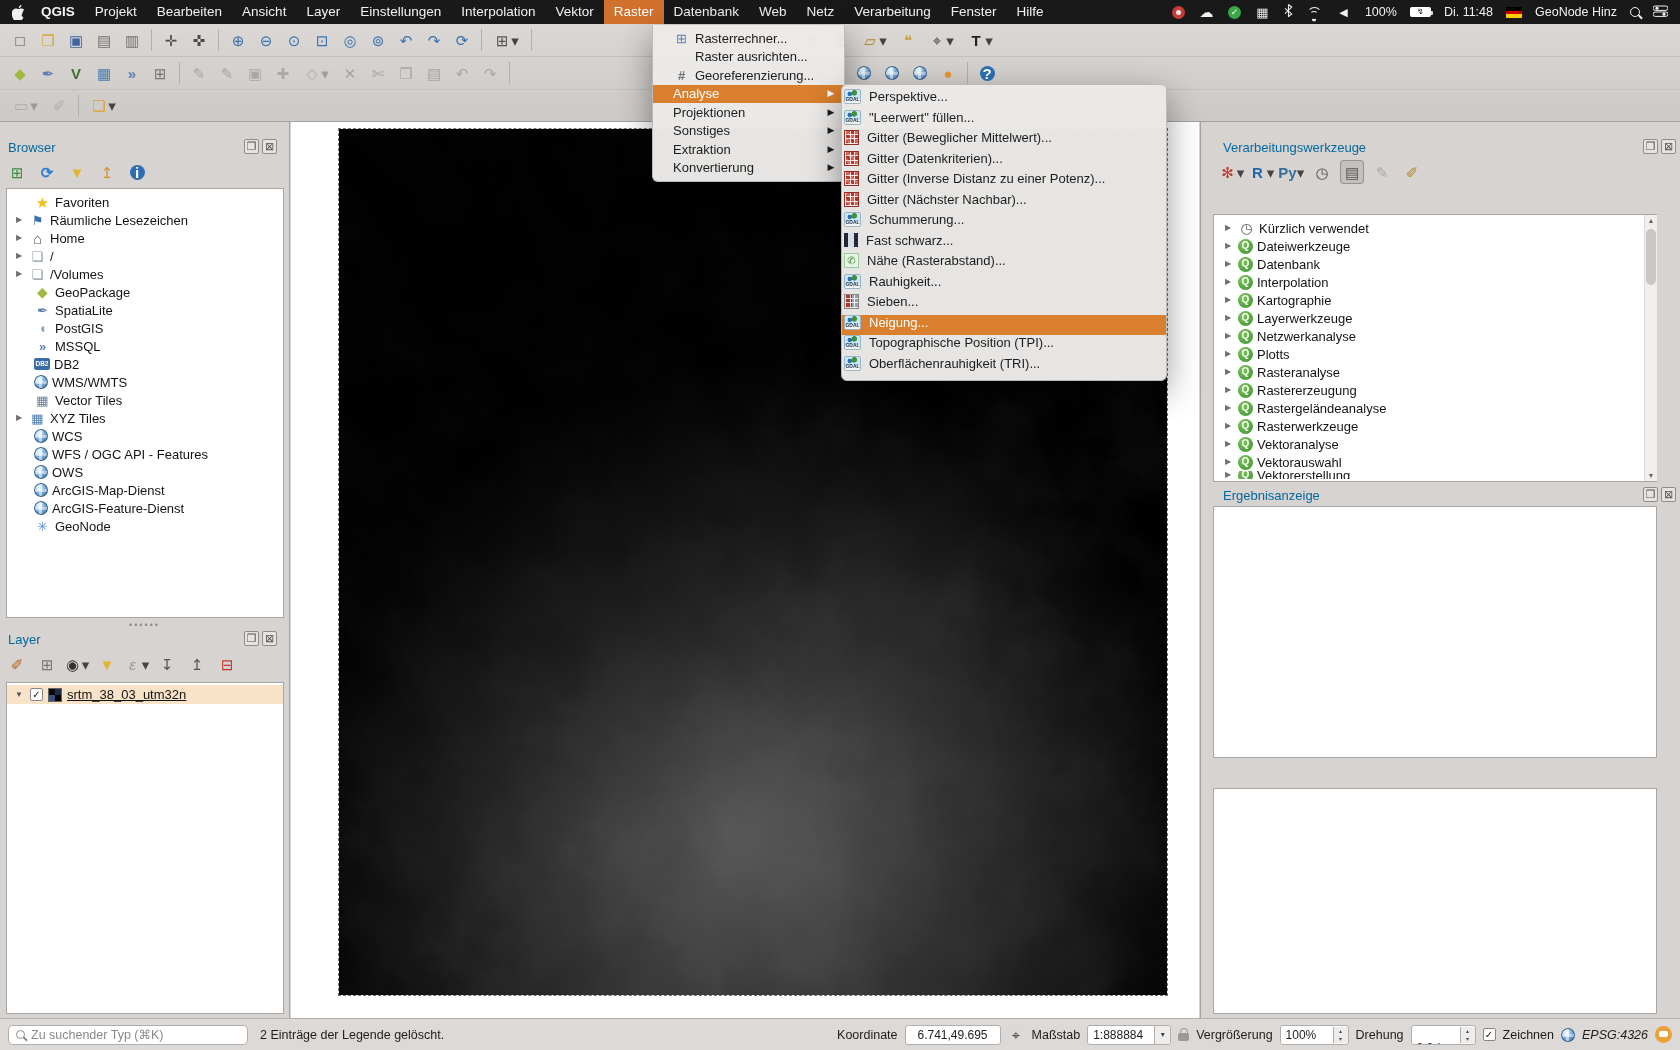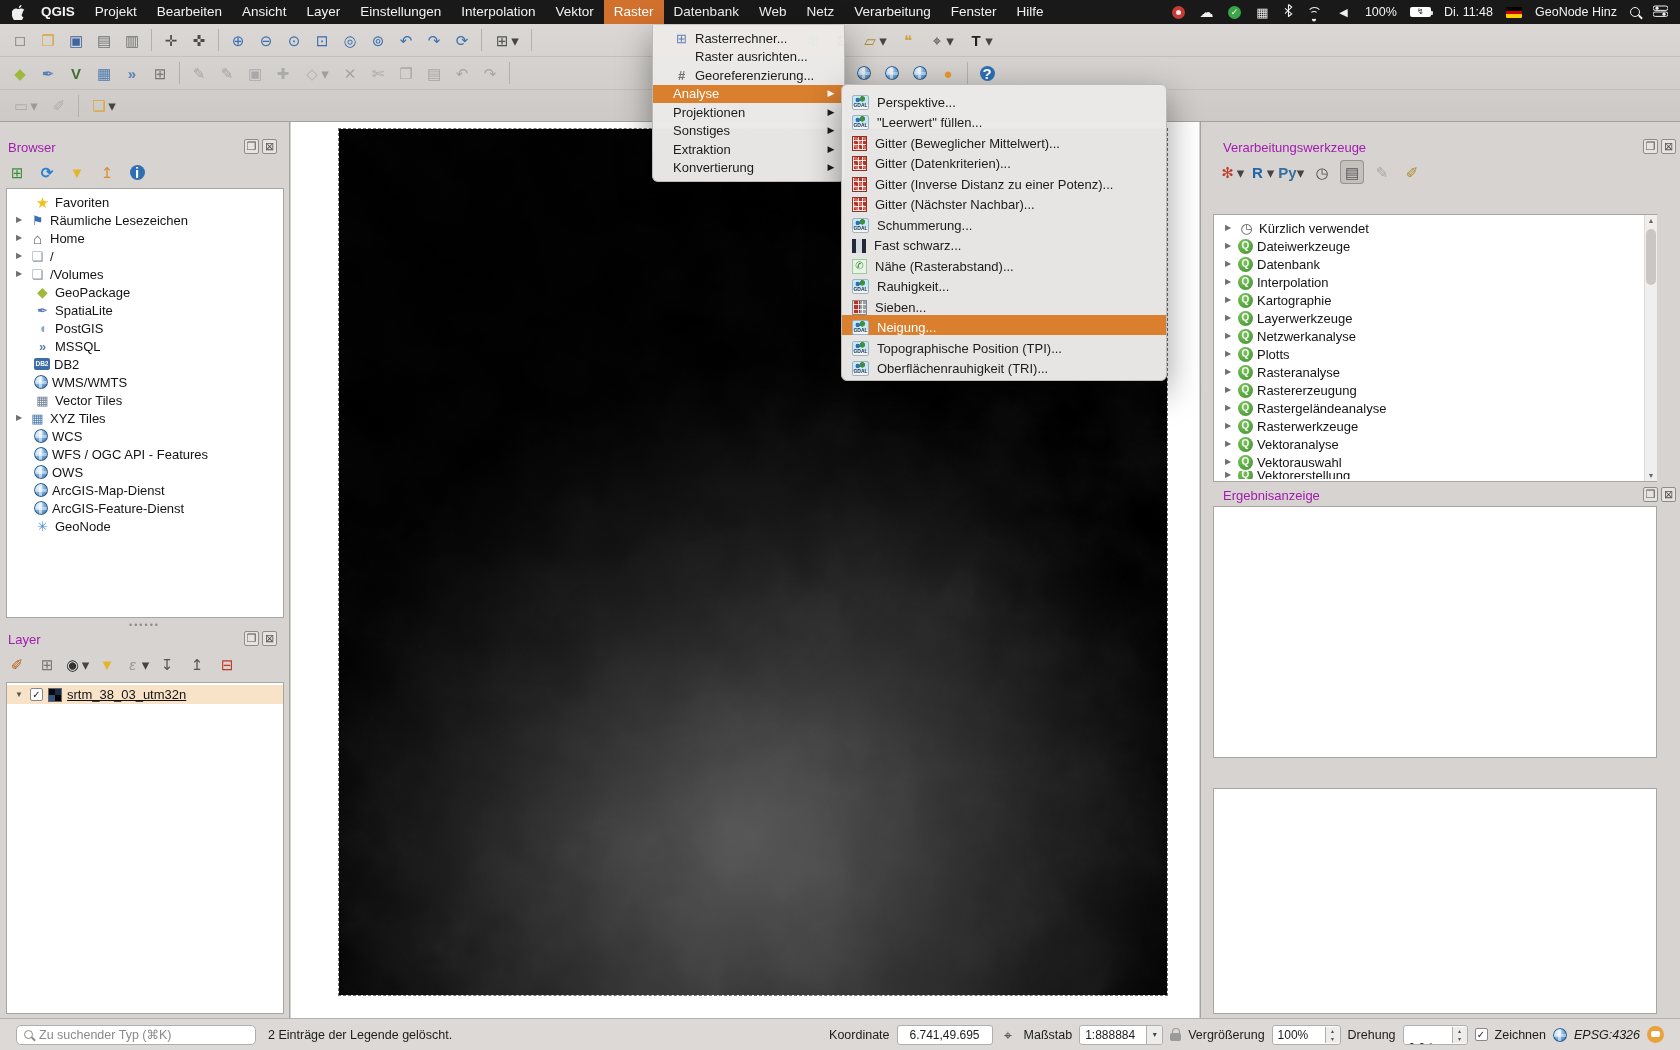--- a/index.html
+++ b/index.html
@@ -139,21 +139,21 @@
   .i-coordinate-tracking { color:#444; font-size:14px; }
   .i-combo-arrow { font-size:8px; color:#444; }
   .i-spin-up, .i-spin-down { font-size:6px; color:#555; height:8px; width:14px; }
   .i-layer-expander { width:12px; font-size:8px; color:#555; }
   .i-float-panel, .i-close-panel { color:#555; font-size:11px; width:14px; height:14px; }
   .i-cloud { color:#f0f0f0; font-size:14px; }
   .i-shield { color:#e4e4e4; font-size:13px; }
   .i-volume { color:#f0f0f0; font-size:11px; }
 
   
-  .ptitle { position:absolute; font-size:13px; color:#a21caf; }
+  .ptitle { position:absolute; font-size:13px; color:#0369a1; }
   .pbtns { position:absolute; display:flex; gap:3px; }
   .pbtn { width:15px; height:15px; border:1px solid #8f8d8b; border-radius:2px; background:#e6e3e0;
     display:flex; align-items:center; justify-content:center; }
   .whitebox { position:absolute; background:#fff; border:1px solid #a8a6a4; }
   .ptb { position:absolute; display:flex; align-items:center; gap:4px; }
   .ptb .tb-btn { width:24px; height:24px; }
   .splitdots { position:absolute; width:100%; text-align:center; color:#8e8c8a; font-size:9px; letter-spacing:2px; }
 
   #left-dock { position:absolute; left:0; top:122px; width:290px; bottom:32px; background:#d6d3d0; border-right:1px solid #a5a3a1; }
   #right-dock { position:absolute; left:1200px; top:122px; width:480px; bottom:32px; background:#d6d3d0; border-left:1px solid #a5a3a1;padding-left:35px; }
@@ -189,25 +189,25 @@
   #dem { position:absolute; left:47px; top:6px; width:830px; height:868px; border:1px dashed rgba(0,0,0,.55); }
 
   
   .menu { position:absolute; background:rgba(236,234,232,.98); border:1px solid #bdbbb9;
     box-shadow:0 12px 34px rgba(0,0,0,.4); font-size:13px; color:#1c1c1c; padding:4px 0; z-index:300; }
   #raster-menu { left:652px; top:25px; width:193px; border-radius:0 0 6px 6px; border-top:none; }
   #analyse-submenu { left:841px; top:84px; width:326px; border-radius:6px; }
   .mrow { height:18.5px; display:flex; align-items:center; padding:0 8px 0 20px; gap:5px; white-space:nowrap; overflow:hidden; }
   .mrow.active, .smrow.active { background:#d97f2e; color:#fff; }
   .mrow .marr { margin-left:auto; }
-  .smrow { height:20.5px; display:flex; align-items:flex-end; padding:0 10px; gap:8px; white-space:nowrap; overflow:hidden; }
+  .smrow { height:20.5px; display:flex; align-items:flex-start; padding:0 2px; gap:8px; white-space:nowrap; overflow:hidden; }
 
   
   #statusbar { position:absolute; left:0; bottom:0; width:1680px; height:32px; background:#dcd9d6; border-top:1px solid #b3b1af;
-    display:flex; align-items:center; padding:0 16px; gap:12px; font-size:12.5px; color:#1d1d1d; z-index:150; }
+    display:flex; align-items:center; padding:0 8px; gap:12px; font-size:12.5px; color:#1d1d1d; z-index:150; }
   #statusbar .sb-search { width:240px; height:20px; border-radius:5px; }
   .sb-msg { white-space:nowrap; }
   .sb-right { margin-left:auto; display:flex; align-items:center; gap:7px; }
   .sb-lab { white-space:nowrap; }
   .sb-in { height:20px; border:1px solid #b1afad; border-radius:3px; background:#fff; font-size:12px; text-align:center;
     font-family:"Liberation Sans", sans-serif; color:#1d1d1d; }
   .sb-wrap { display:flex; align-items:center; height:20px; border:1px solid #b1afad; border-radius:3px; background:#fff; overflow:hidden; }
   .sb-wrap .sb-in { border:none; height:18px; }
   .spincol { display:flex; flex-direction:column; border-left:1px solid #b1afad; background:#efedeb; }
   .combo-btn { width:16px; height:18px; display:flex; align-items:center; justify-content:center; border-left:1px solid #b1afad; background:#efedeb; }

